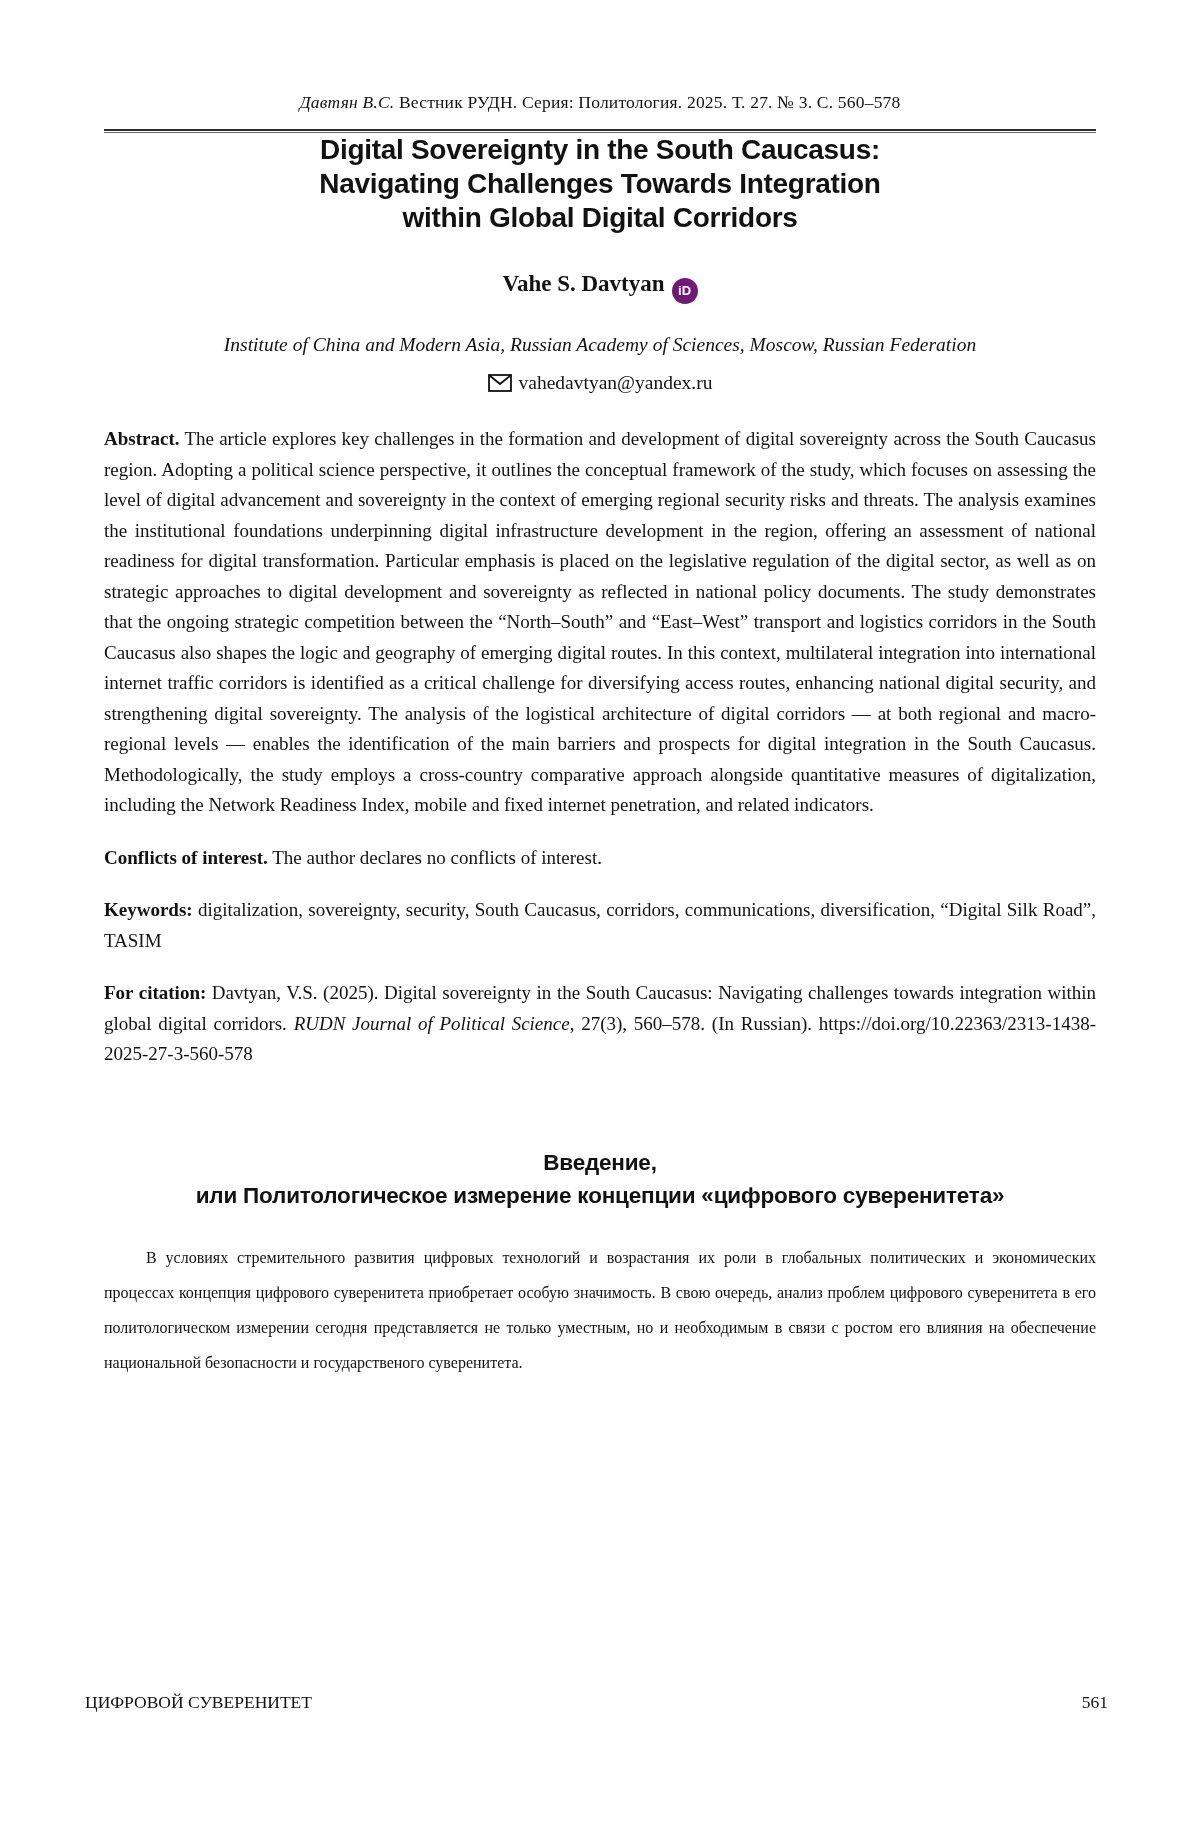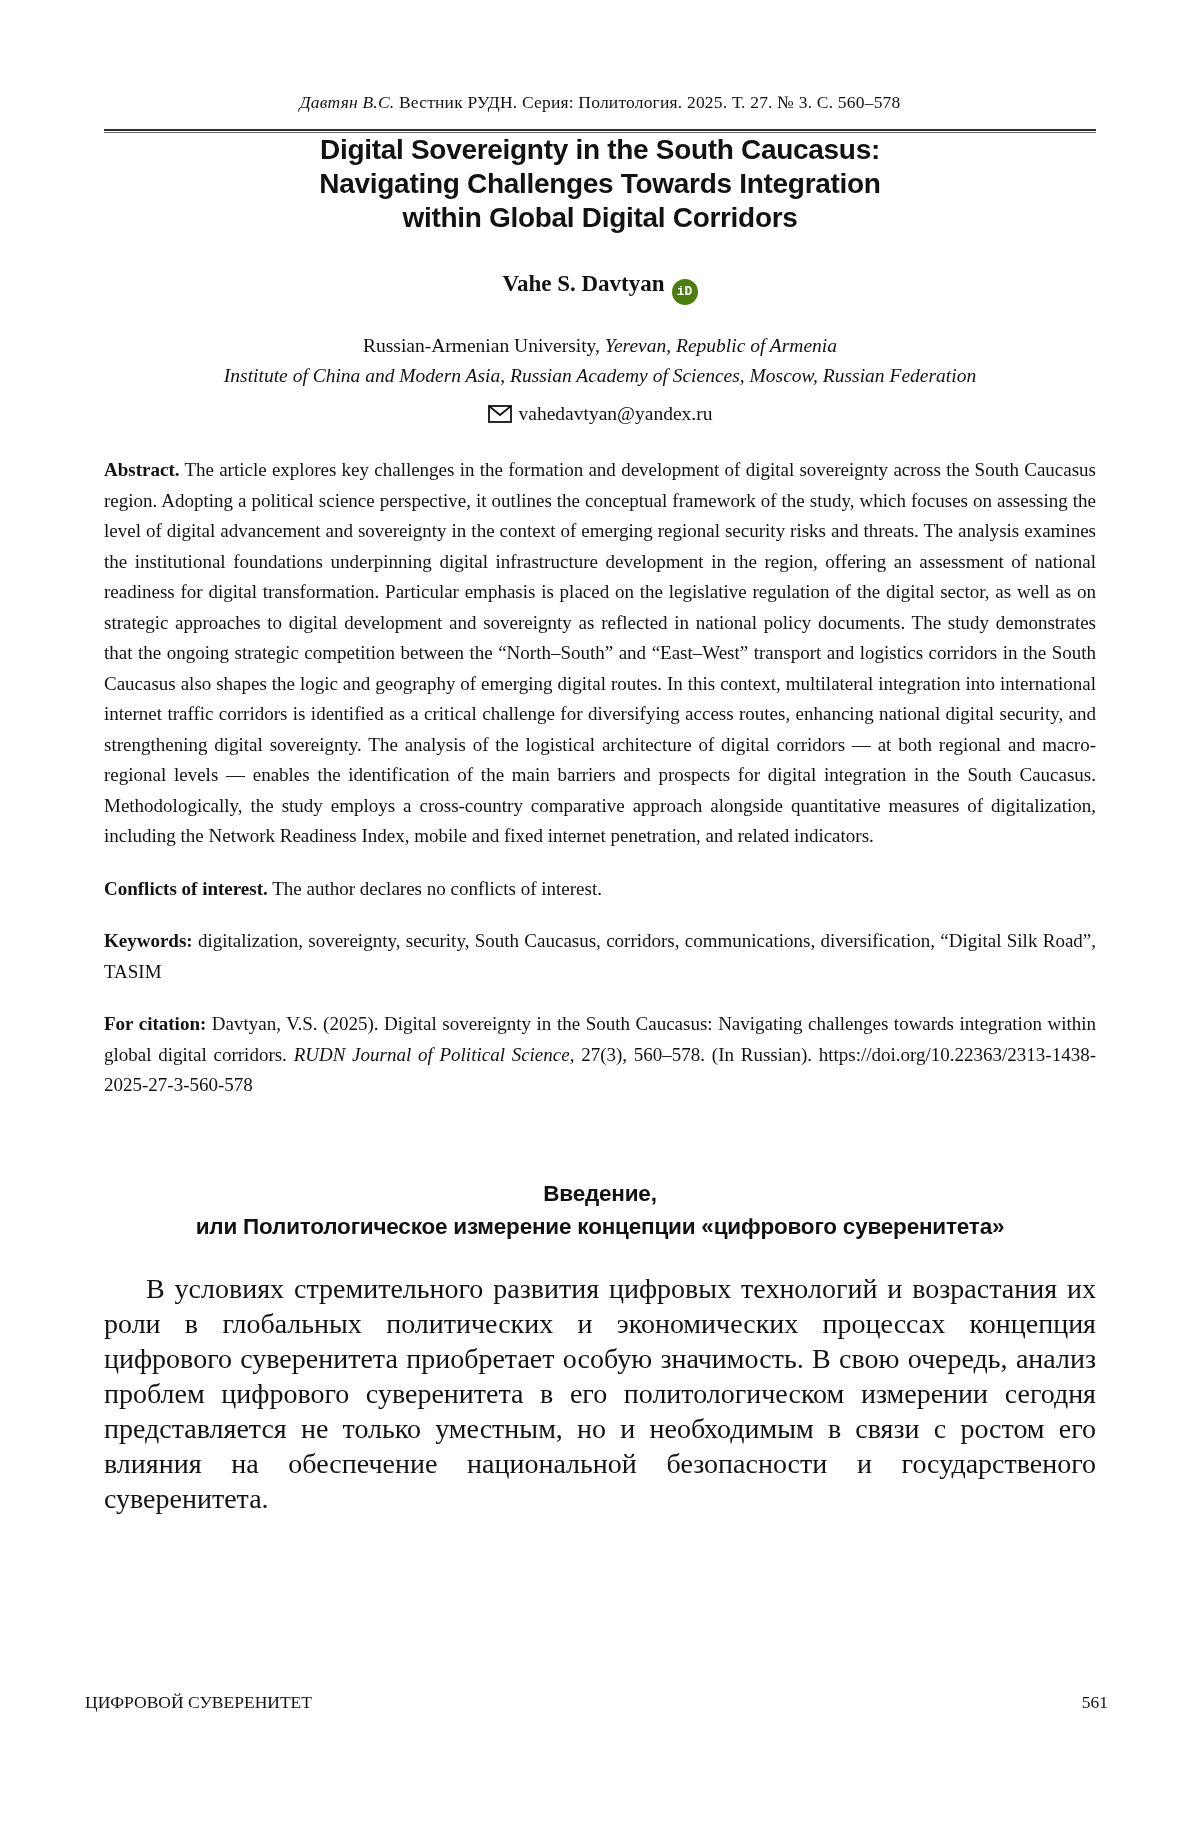--- a/index.html
+++ b/index.html
@@ -88,21 +88,21 @@
     text-align: center;
     font-family: "Liberation Sans", sans-serif;
     font-weight: bold;
     font-size: 22.5px;
     line-height: 33px;
     letter-spacing: -0.2px;
   }
   
   .intro-para {
     margin-top: 28px;
-    font-size: 28px;
+    font-size: 16px;
     line-height: 35px;
     text-align: justify;
     text-indent: 42px;
   }
   
   .footer {
     position: absolute;
     left: 85px; right: 92px;
     top: 1692px;
     display: flex;
@@ -120,25 +120,24 @@
   </div>
   <div class="head-rule"></div>
 
   <h1 class="title">
     <div>Digital Sovereignty in the South Caucasus:</div>
     <div>Navigating Challenges Towards Integration</div>
     <div>within Global Digital Corridors</div>
   </h1>
 
   <div class="author-line">
-    <span>Vahe S. Davtyan</span><span class="orcid" style="background: #4d7c0f; font-family: Liberation Mono, monospace;">iD</span>
+    <span>Vahe S. Davtyan</span><span class="orcid" style="background: #701a75;">iD</span>
   </div>
 
   <div class="affil">
-    <div><span>Russian-Armenian University, </span><span class="it">Yerevan, Republic of Armenia</span></div>
     <div class="it">Institute of China and Modern Asia, Russian Academy of Sciences, Moscow, Russian Federation</div>
   </div>
 
   <div class="email-line">
     <svg width="24" height="18" viewBox="0 0 24 18">
       <rect x="1" y="1" width="22" height="16" fill="none" stroke="#121212" stroke-width="1.8"></rect>
       <path d="M1,1 L12,10 L23,1" fill="none" stroke="#121212" stroke-width="1.8"></path>
     </svg><span class="link">vahedavtyan@yandex.ru</span>
   </div>
 

